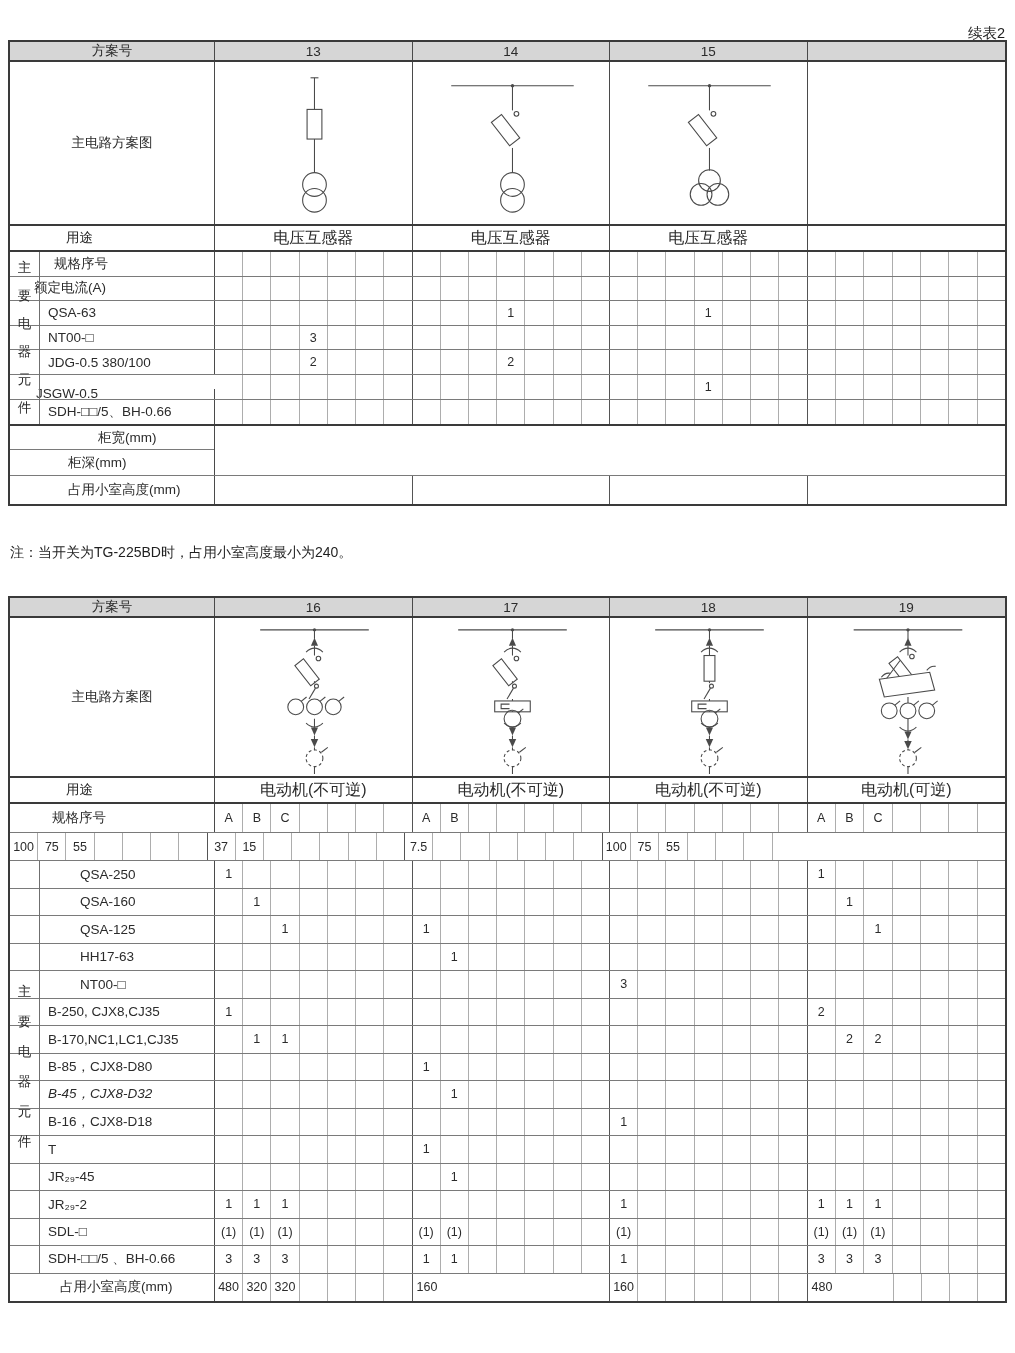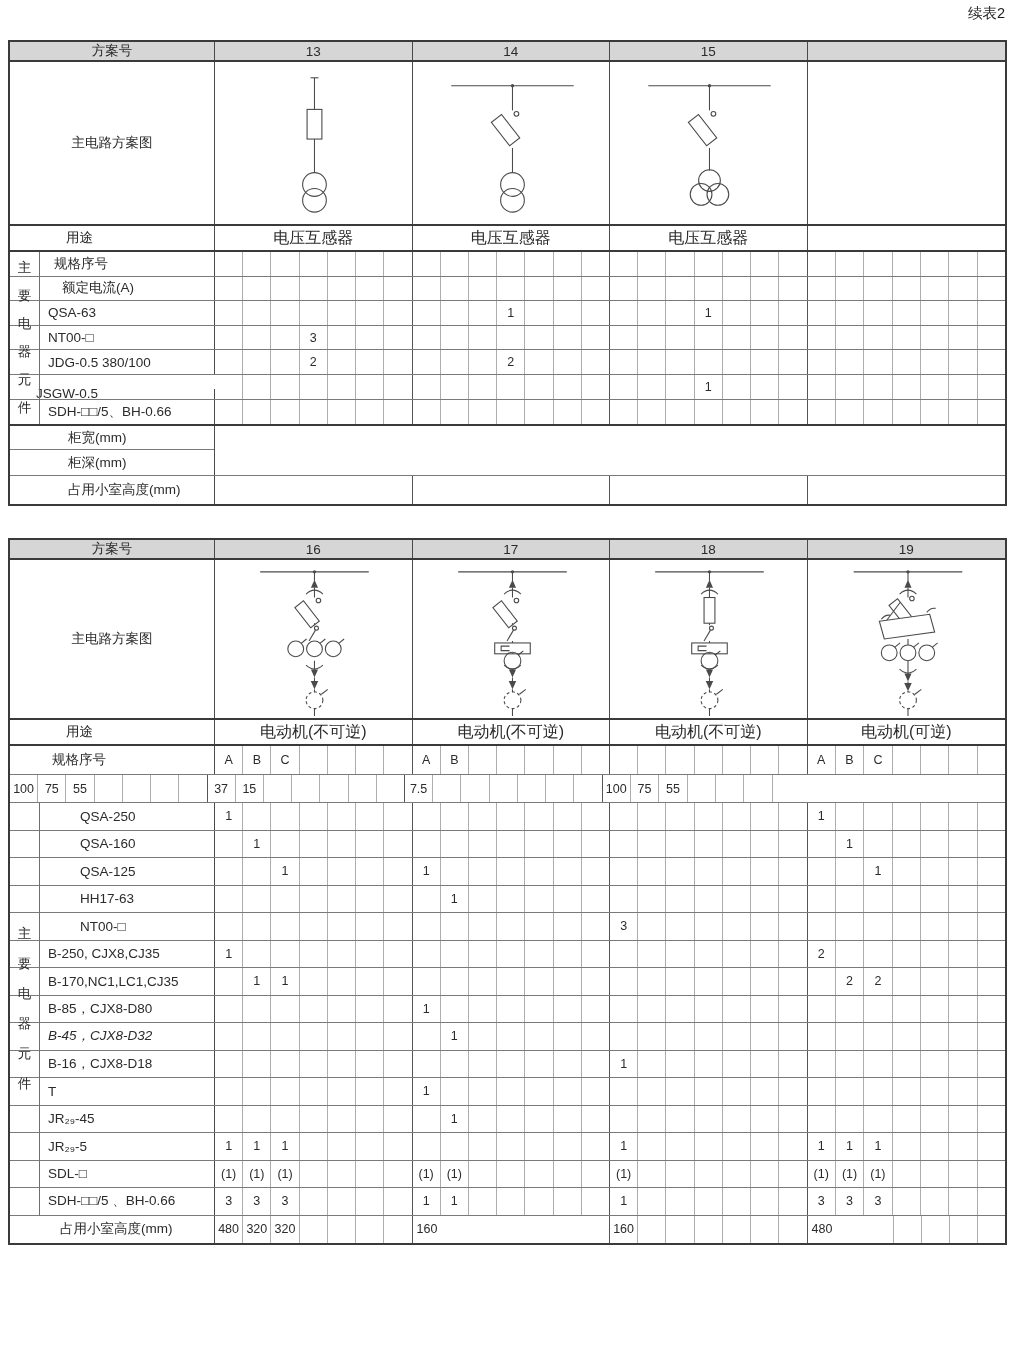--- a/index.html
+++ b/index.html
@@ -1,19 +1,19 @@
 <!DOCTYPE html>
 <html><head>
 <meta charset="utf-8">
 <style>
   *{box-sizing:border-box;margin:0;padding:0}
   html,body{background:#fff}
   body{width:1015px;height:1353px;position:relative;overflow:hidden;
        font-family:"Liberation Sans","DejaVu Sans",sans-serif;color:#2b2b2b;}
-  .cont{position:absolute;top:4px;right:10px;font-size:14.5px;color:#1d1d1d}
+  .cont{position:absolute;top:24px;right:10px;font-size:14.5px;color:#1d1d1d}
   .tbl{margin-left:8px;width:999px;border:2px solid #3a3a3a;background:#fff}
   #table1{margin-top:40px}
   #table2{margin-top:30px}
   .row{display:flex;border-bottom:1px solid #7a7a7a;background:#fff}
   .row>*:last-child{border-right:none !important}
   .lbl{width:205px;flex:0 0 205px;border-right:1px solid #4a4a4a;display:flex;align-items:center;font-size:13.5px}
   
   .hrow{background:#d6d6d6;border-bottom:2px solid #3a3a3a}
   .hlbl{justify-content:center}
   .hcell{flex:0 0 197.5px;border-right:1px solid #4a4a4a;display:flex;align-items:center;justify-content:center;font-size:13.5px}
@@ -34,21 +34,21 @@
   .vblock{position:relative}
   .vblock.thickend{border-bottom:2px solid #3a3a3a}
   .vblock.thickend .row:last-child{border-bottom:none}
   .vcol{position:absolute;left:0;top:0;bottom:0;width:30px;border-right:1px solid #6f6f6f;
         display:flex;flex-direction:column;align-items:center;justify-content:center;font-size:13.5px;z-index:2}
   .vlbl{padding-left:38px}
   .flbl{padding-left:42px}
   
   .bsec{display:flex;border-bottom:1px solid #7a7a7a;height:50px;background:#fff}
   .bleft{width:205px;flex:0 0 205px;border-right:1px solid #4a4a4a;display:flex;flex-direction:column}
-  .blbl{height:24px;border-bottom:1px solid #7a7a7a;display:flex;align-items:center;padding-left:58px;font-size:13.5px}
+  .blbl{height:24px;border-bottom:1px solid #7a7a7a;display:flex;align-items:center;padding-left:88px;font-size:13.5px}
   .blbl2{height:25px;display:flex;align-items:center;padding-left:58px;font-size:13.5px}
   .bnote{width:592.5px;flex:0 0 592.5px;border-right:1px solid #555;display:flex;align-items:center;padding-left:14px;font-size:13.5px}
   .btrail{flex:1}
   .hgtrow{height:28px;border-bottom:none}
   .hglbl{padding-left:58px}
   .hgcell{flex:0 0 197.5px;border-right:1px solid #555}
   .hgtrow2{height:27px;border-bottom:none}
   .hglbl2{padding-left:50px}
   
   .notes{margin:32px 0 0 10px;font-size:14px;line-height:28px;color:#1f1f1f}
@@ -159,21 +159,21 @@
           <div class="gcell"></div>
           <div class="gcell"></div>
           <div class="gcell"></div>
           <div class="gcell"></div>
           <div class="gcell"></div>
           <div class="gcell"></div>
           <div class="gcell"></div>
         </div>
       </div>
       <div class="row grow" style="height: 24.6px;">
-        <div class="lbl vlbl" style="padding-left: 52px;">额定电流(A)</div>
+        <div class="lbl vlbl" style="padding-left: 24px;">额定电流(A)</div>
         <div class="sgroup">
           <div class="gcell"></div>
           <div class="gcell"></div>
           <div class="gcell"></div>
           <div class="gcell"></div>
           <div class="gcell"></div>
           <div class="gcell"></div>
           <div class="gcell"></div>
         </div>
         <div class="sgroup">
@@ -410,20 +410,21 @@
     <div class="row hgtrow">
       <div class="lbl hglbl">占用小室高度(mm)</div>
       <div class="hgcell"></div>
       <div class="hgcell"></div>
       <div class="hgcell"></div>
       <div class="hgcell"></div>
     </div>
   </section>
 
 <div class="notes" id="notes">
+    <div class="note">注：当开关为TG-225BD时，占用小室高度最小为240。</div>
   </div>
 
 <section class="tbl" id="table2">
     <div class="row hrow">
       <div class="lbl hlbl">方案号</div>
       <div class="hcell">16</div>
       <div class="hcell">17</div>
       <div class="hcell">18</div>
       <div class="hcell">19</div>
     </div>
@@ -1114,21 +1115,21 @@
           <div class="gcell"></div>
           <div class="gcell"></div>
           <div class="gcell"></div>
           <div class="gcell"></div>
           <div class="gcell"></div>
           <div class="gcell"></div>
           <div class="gcell"></div>
         </div>
       </div>
       <div class="row grow" style="height: 27.5px;">
-        <div class="lbl vlbl" style="padding-left: 38px;">JR₂₉-5</div>
+        <div class="lbl vlbl" style="padding-left: 38px;">JR₂₉-2</div>
         <div class="sgroup">
           <div class="gcell">1</div>
           <div class="gcell">1</div>
           <div class="gcell">1</div>
           <div class="gcell"></div>
           <div class="gcell"></div>
           <div class="gcell"></div>
           <div class="gcell"></div>
         </div>
         <div class="sgroup">

